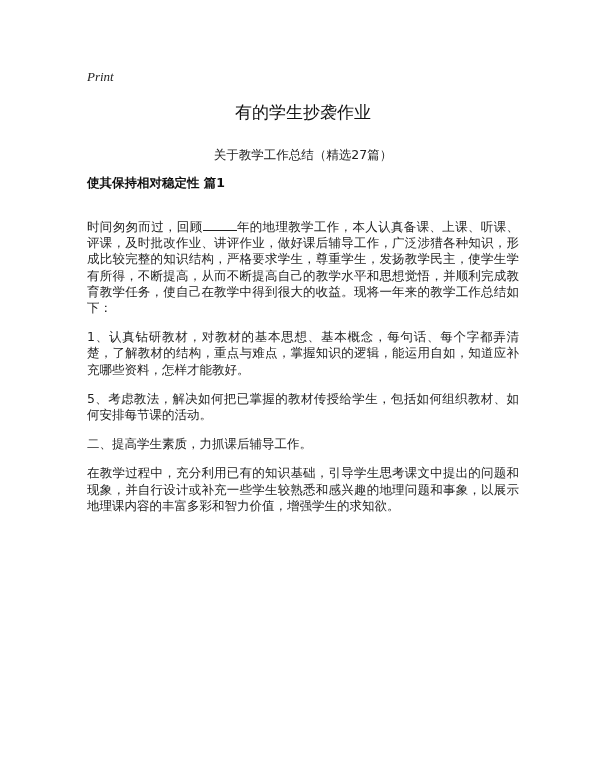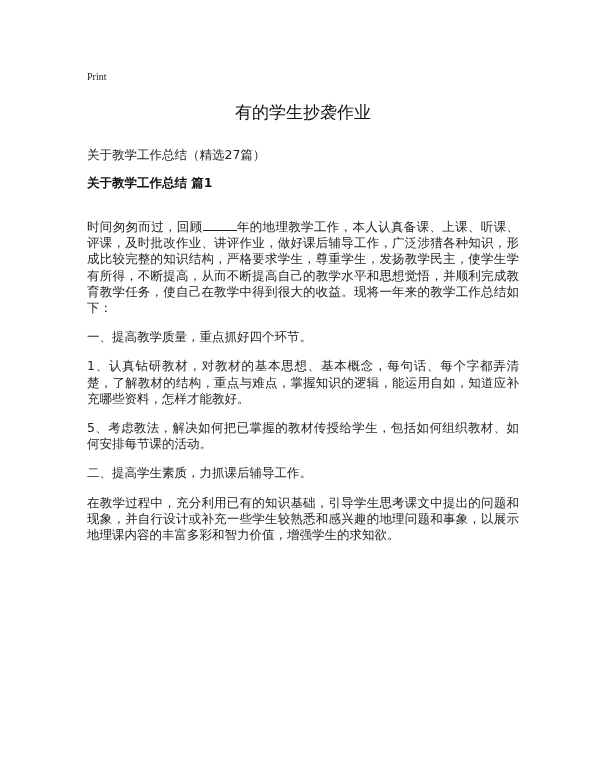--- a/index.html
+++ b/index.html
@@ -16,38 +16,40 @@
       font-family: "DejaVu Sans", "Liberation Sans", sans-serif;
     }
     .page {
       position: absolute;
       left: 87px;
       top: 70px;
       width: 432px;
     }
     .print-label {
       font-family: "Liberation Serif", "DejaVu Serif", serif;
-      font-size: 10px;
+      font-size: 13px;
       color: #222;
       height: 14px;
       line-height: 14px;
+      font-style: italic;
     }
     .doc-title {
       text-align: center;
       font-size: 17px;
       line-height: 22px;
       margin-top: 17px;
       color: #111;
       font-weight: normal;
     }
     .subtitle {
       font-size: 12.5px;
       line-height: 16px;
       margin-top: 24px;
       color: #222;
+      text-align: center;
     }
     .section-heading {
       font-size: 12.5px;
       line-height: 16px;
       margin-top: 12px;
       font-weight: bold;
       color: #111;
     }
     .para {
       font-size: 12.5px;
@@ -69,22 +71,21 @@
 </head>
 <body>
 
 <div class="page">
   <div class="print-label">Print</div>
 
   <h1 class="doc-title">有的学生抄袭作业</h1>
 
   <div class="subtitle">关于教学工作总结（精选27篇）</div>
 
-  <div class="section-heading">关于教学工作总结 篇1</div>
+  <div class="section-heading">使其保持相对稳定性 篇1</div>
 
   <p class="para first"><span>时间匆匆而过，回顾</span><span class="blank"></span><span>年的地理教学工作，本人认真备课、上课、听课、评课，及时批改作业、讲评作业，做好课后辅导工作，广泛涉猎各种知识，形成比较完整的知识结构，严格要求学生，尊重学生，发扬教学民主，使学生学有所得，不断提高，从而不断提高自己的教学水平和思想觉悟，并顺利完成教育教学任务，使自己在教学中得到很大的收益。现将一年来的教学工作总结如下：</span></p>
 
-  <p class="para">一、提高教学质量，重点抓好四个环节。</p>
   <p class="para">1、认真钻研教材，对教材的基本思想、基本概念，每句话、每个字都弄清楚，了解教材的结构，重点与难点，掌握知识的逻辑，能运用自如，知道应补充哪些资料，怎样才能教好。</p>
   <p class="para">5、考虑教法，解决如何把已掌握的教材传授给学生，包括如何组织教材、如何安排每节课的活动。</p>
   <p class="para">二、提高学生素质，力抓课后辅导工作。</p>
   <p class="para">在教学过程中，充分利用已有的知识基础，引导学生思考课文中提出的问题和现象，并自行设计或补充一些学生较熟悉和感兴趣的地理问题和事象，以展示地理课内容的丰富多彩和智力价值，增强学生的求知欲。</p>
 </div>
 
 </body></html>

